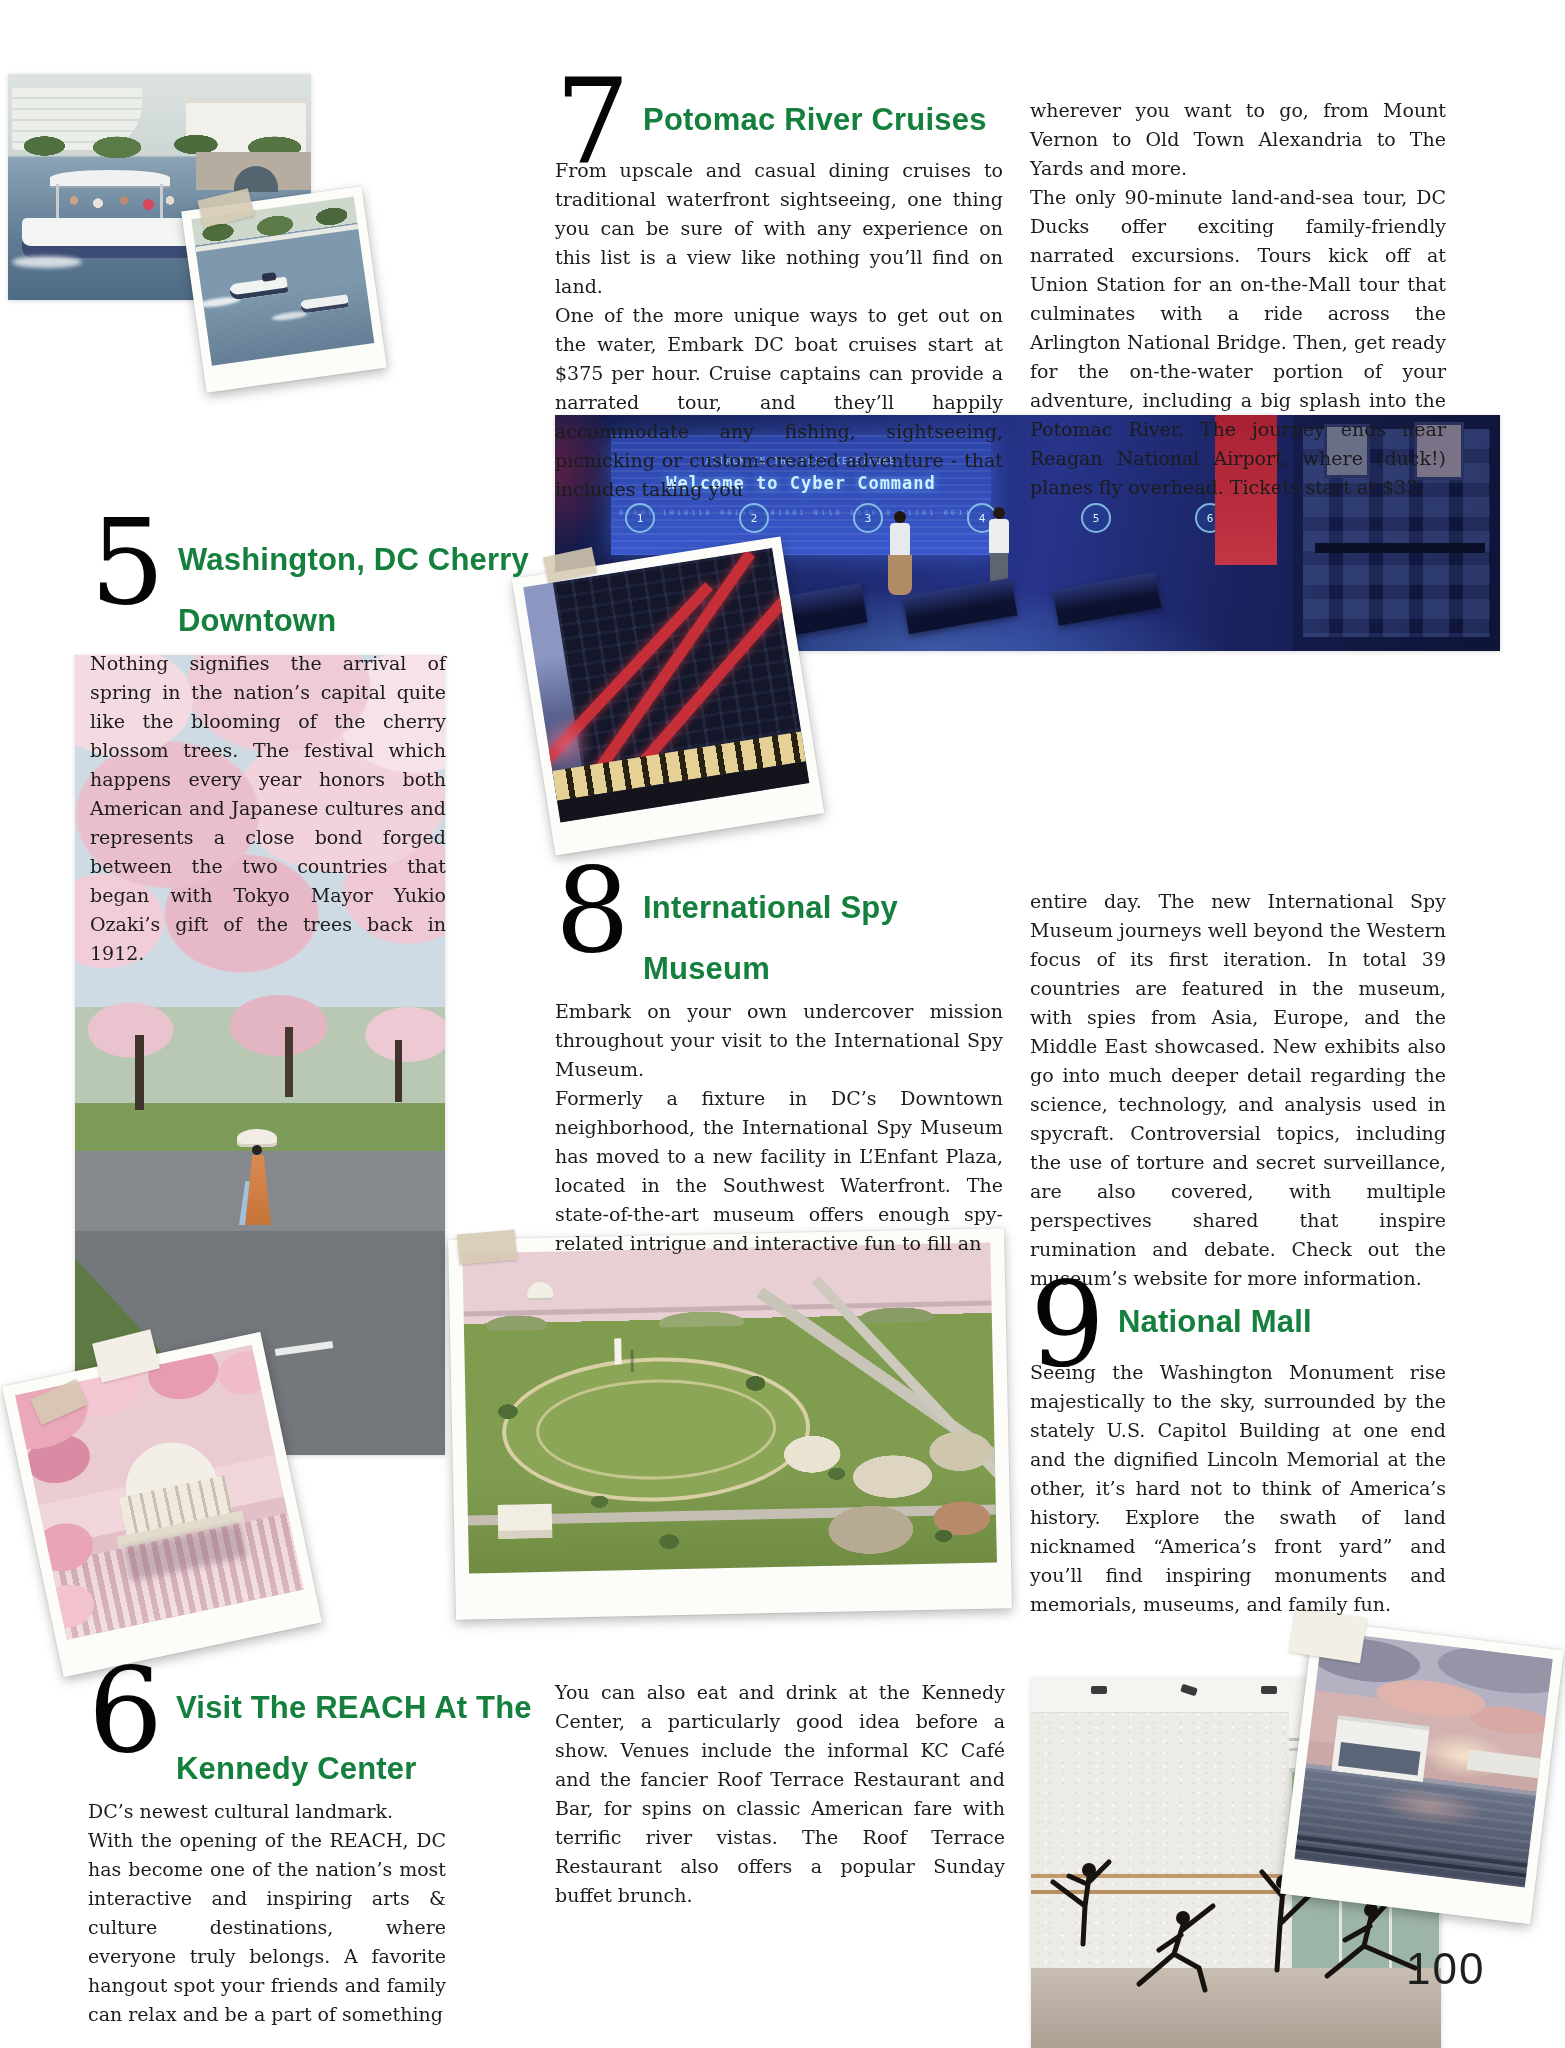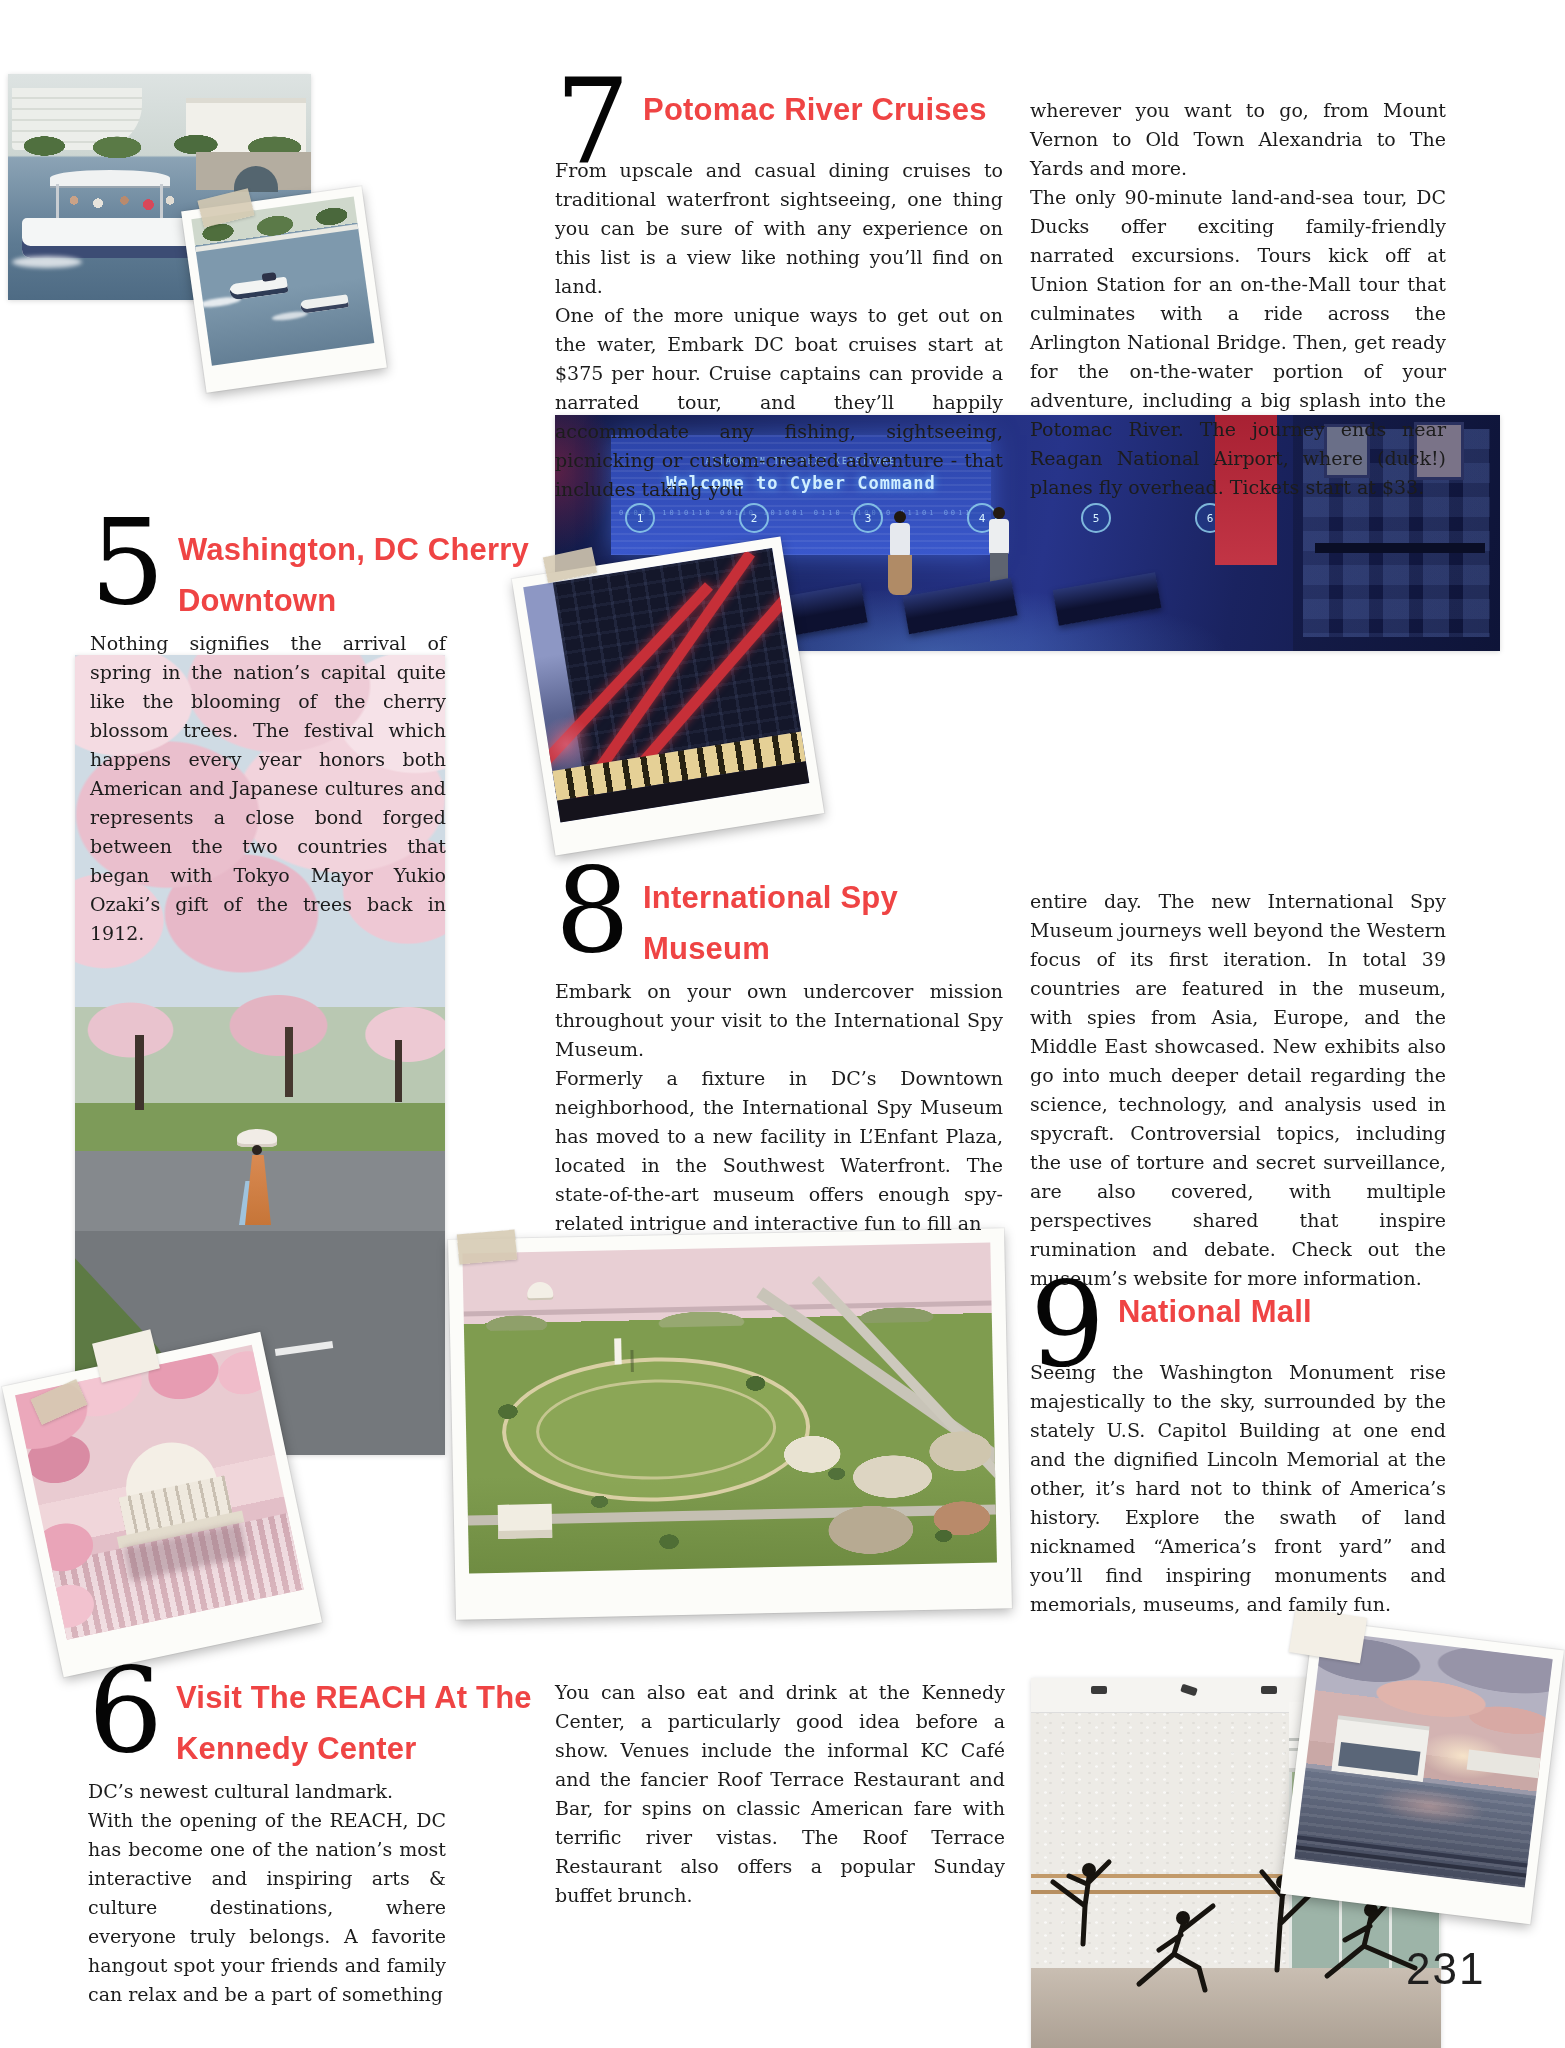--- a/index.html
+++ b/index.html
@@ -6,21 +6,21 @@
   #page{position:relative;width:1565px;height:2048px;margin:0 auto;background:#ffffff;overflow:hidden;
         font-family:"DejaVu Serif",serif;color:#1b1b1b;}
   
   .sec{position:absolute;}
   .sec p{margin:0;font-size:19px;line-height:29px;text-align:justify;color:#1c1c1c;}
   .nf{float:left;width:80px;height:76px;margin-right:8px;}
   .nf.two{height:92px;}
   .secnum{display:block;font-family:"DejaVu Serif",serif;font-size:118px;line-height:.82;
           letter-spacing:-5px;color:#050505;margin-top:-6px;}
   .sectitle{font-family:"Liberation Sans",sans-serif;font-weight:bold;font-size:31px;line-height:43px;
-            color:#ef4444;white-space:nowrap;margin:8px 0 7px 0;letter-spacing:.2px;}
+            color:#15803d;white-space:nowrap;margin:18px 0 7px 0;letter-spacing:.2px;}
   .clr{clear:left;}
   
   .photo{position:absolute;overflow:hidden;box-shadow:0 1px 5px rgba(0,0,0,.15);z-index:1;}
   .polaroid{position:absolute;background:#fcfcf9;box-shadow:0 4px 12px rgba(0,0,0,.28),0 0 0 1px rgba(0,0,0,.05);z-index:2;}
   .pimg{position:relative;overflow:hidden;}
   .tape{position:absolute;background:rgba(213,201,178,.88);box-shadow:0 1px 3px rgba(0,0,0,.18);z-index:3;}
   .flap{position:absolute;background:#f3efe6;box-shadow:0 1px 3px rgba(0,0,0,.18);z-index:3;}
   .abs{position:absolute;}
   
   #boat-photo{left:8px;top:74px;width:303px;height:226px;background:linear-gradient(#dde3e2 0%,#cdd6d2 36%,#8ba3b5 37%,#5d7a92 75%,#4e6b84 100%);}
@@ -444,14 +444,14 @@
     <div class="sectitle" style="margin-bottom:0;">Visit The REACH At The</div>
     <div class="sectitle">Kennedy Center</div>
     <p class="clr">DC’s newest cultural landmark.</p>
     <p>With the opening of the REACH, DC has become one of the nation’s most interactive and inspiring arts &amp; culture destinations, where everyone truly belongs. A favorite hangout spot your friends and family can relax and be a part of something</p>
   </div>
 
   <div class="sec" id="sec6c2">
     <p>You can also eat and drink at the Kennedy Center, a particularly good idea before a show. Venues include the informal KC Café and the fancier Roof Terrace Restaurant and Bar, for spins on classic American fare with terrific river vistas. The Roof Terrace Restaurant also offers a popular Sunday buffet brunch.</p>
   </div>
 
-  <div id="pagenum">231</div>
+  <div id="pagenum">100</div>
 </div>
 
 </body></html>

